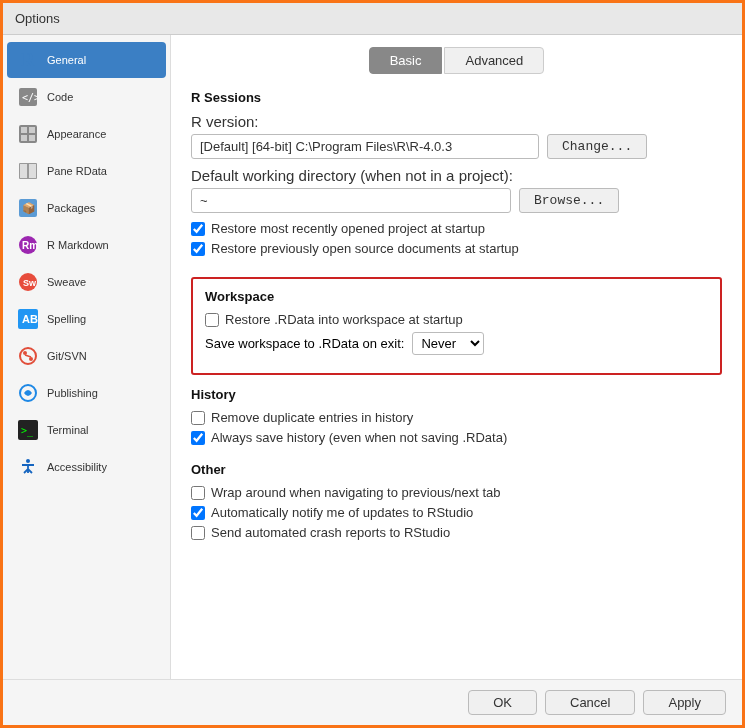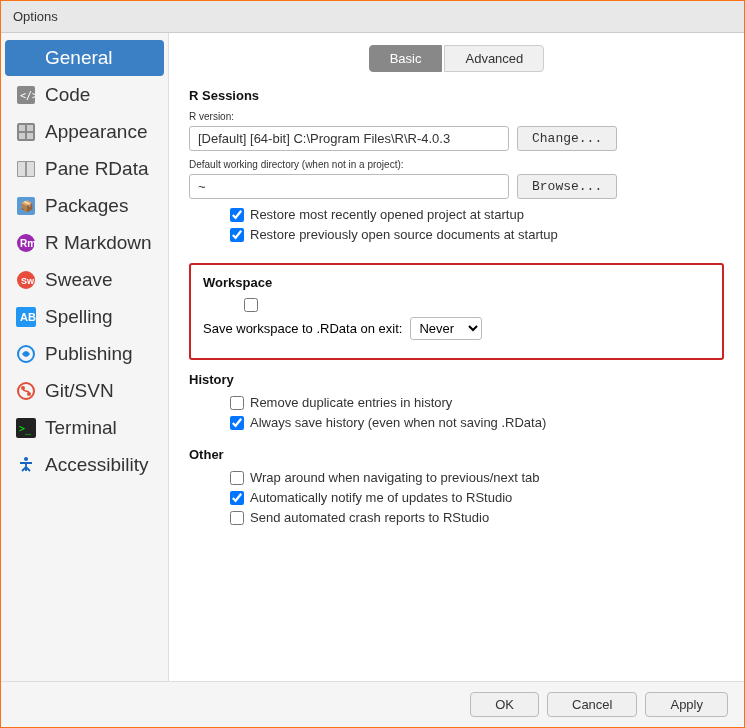--- a/index.html
+++ b/index.html
@@ -11,21 +11,21 @@
       justify-content: center;
       align-items: center;
       width: 745px;
       height: 728px;
       overflow: hidden;
     }
     .dialog {
       width: 745px;
       height: 728px;
       background: #ffffff;
-      border: 1px solid #f97316;
+      border: 3px solid #f97316;
       box-shadow: 2px 2px 10px rgba(0,0,0,0.3);
       display: flex;
       flex-direction: column;
     }
     .title-bar {
       background: #e8e8e8;
       border-bottom: 1px solid #ccc;
       padding: 8px 12px;
       font-size: 13px;
       font-weight: 500;
@@ -60,21 +60,21 @@
       width: 22px;
       height: 22px;
       margin-right: 8px;
       display: flex;
       align-items: center;
       justify-content: center;
       font-size: 16px;
       flex-shrink: 0;
     }
     .sidebar-label {
-      font-size: 19px;
+      font-size: 11px;
     }
     .main-content {
       flex: 1;
       display: flex;
       flex-direction: column;
       padding: 12px 20px;
       overflow-y: auto;
     }
     .tabs-row {
       display: flex;
@@ -97,21 +97,21 @@
     }
     .tab-btn:first-child { border-radius: 4px 0 0 4px; }
     .tab-btn:last-child { border-radius: 0 4px 4px 0; }
     .section-title {
       font-weight: 700;
       font-size: 13px;
       margin-bottom: 8px;
       color: #111;
     }
     .field-label {
-      font-size: 10px;
+      font-size: 15px;
       color: #333;
       margin-bottom: 4px;
     }
     .field-row {
       display: flex;
       align-items: center;
       gap: 8px;
       margin-bottom: 8px;
     }
     .text-input {
@@ -134,21 +134,20 @@
       color: #333;
       font-family: Liberation Mono, monospace;
     }
     .checkbox-row {
       display: flex;
       align-items: center;
       gap: 6px;
       margin-bottom: 5px;
       font-size: 13px;
       color: #333;
-      margin-left: 41px;
     }
     input[type="checkbox"] {
       width: 14px;
       height: 14px;
       cursor: pointer;
     }
     .workspace-box {
       border: 2px solid #cc2222;
       border-radius: 3px;
       padding: 10px 12px;
@@ -275,42 +274,42 @@
               <rect width="20" height="20" rx="2" fill="#2196F3"></rect>
               <text x="4" y="14" font-size="11" fill="white" font-weight="bold">ABC</text>
             </svg>
         </div>
         <span class="sidebar-label">Spelling</span>
       </div>
 
       <div class="sidebar-item">
         <div class="sidebar-icon">
           <svg width="20" height="20" viewBox="0 0 20 20">
-              <circle cx="10" cy="10" r="8" fill="none" stroke="#1e88e5" stroke-width="2"></circle>
-              <path d="M6 10 Q10 4 14 10 Q10 16 6 10Z" fill="#1e88e5"></path>
-            </svg>
-        </div>
-        <span class="sidebar-label">Publishing</span>
-      </div>
-
-      <div class="sidebar-item">
-        <div class="sidebar-icon">
-          <svg width="20" height="20" viewBox="0 0 20 20">
               <circle cx="10" cy="10" r="8" fill="none" stroke="#e14e3a" stroke-width="2"></circle>
               <circle cx="7" cy="7" r="2" fill="#e14e3a"></circle>
               <circle cx="13" cy="13" r="2" fill="#e14e3a"></circle>
               <line x1="7" y1="9" x2="13" y2="11" stroke="#e14e3a" stroke-width="1.5"></line>
             </svg>
         </div>
         <span class="sidebar-label">Git/SVN</span>
       </div>
 
       <div class="sidebar-item">
         <div class="sidebar-icon">
           <svg width="20" height="20" viewBox="0 0 20 20">
+              <circle cx="10" cy="10" r="8" fill="none" stroke="#1e88e5" stroke-width="2"></circle>
+              <path d="M6 10 Q10 4 14 10 Q10 16 6 10Z" fill="#1e88e5"></path>
+            </svg>
+        </div>
+        <span class="sidebar-label">Publishing</span>
+      </div>
+
+      <div class="sidebar-item">
+        <div class="sidebar-icon">
+          <svg width="20" height="20" viewBox="0 0 20 20">
               <rect width="20" height="20" rx="2" fill="#222"></rect>
               <text x="3" y="14" font-size="10" fill="#00ff00" font-family="monospace">&gt;_</text>
             </svg>
         </div>
         <span class="sidebar-label">Terminal</span>
       </div>
 
       <div class="sidebar-item">
         <div class="sidebar-icon">
           <svg width="20" height="20" viewBox="0 0 20 20">
@@ -327,21 +326,21 @@
 
       <div class="tabs-row">
         <button class="tab-btn active">Basic</button>
         <button class="tab-btn">Advanced</button>
       </div>
 
       <div class="section-gap">
         <div class="section-title">R Sessions</div>
         <div class="field-label">R version:</div>
         <div class="field-row">
-          <input type="text" class="text-input wide" readonly="" style="width: 320px;" value="[Default] [64-bit] C:\Program Files\R\R-4.0.3">
+          <input type="text" class="text-input wide" readonly="" style="width: 348px;" value="[Default] [64-bit] C:\Program Files\R\R-4.0.3">
           <button class="btn">Change...</button>
         </div>
         <div class="field-label">Default working directory (when not in a project):</div>
         <div class="field-row">
           <input type="text" class="text-input tilde" style="width: 320px;" value="~">
           <button class="btn">Browse...</button>
         </div>
         <div class="checkbox-row">
           <input type="checkbox" id="restore-project" checked="" style="">
           <label for="restore-project">Restore most recently opened project at startup</label>
@@ -349,20 +348,21 @@
         <div class="checkbox-row">
           <input type="checkbox" id="restore-source" checked="" style="">
           <label for="restore-source">Restore previously open source documents at startup</label>
         </div>
       </div>
 
       <div class="workspace-box">
         <div class="section-title">Workspace</div>
         <div class="checkbox-row">
           <input type="checkbox" id="restore-rdata" style="">
+          <label for="restore-rdata">Restore .RData into workspace at startup</label>
         </div>
         <div class="field-row">
           <span>Save workspace to .RData on exit:</span>
           <select class="select-dropdown">
             <option>Ask</option>
             <option>Always</option>
             <option selected="">Never</option>
           </select>
         </div>
       </div>

